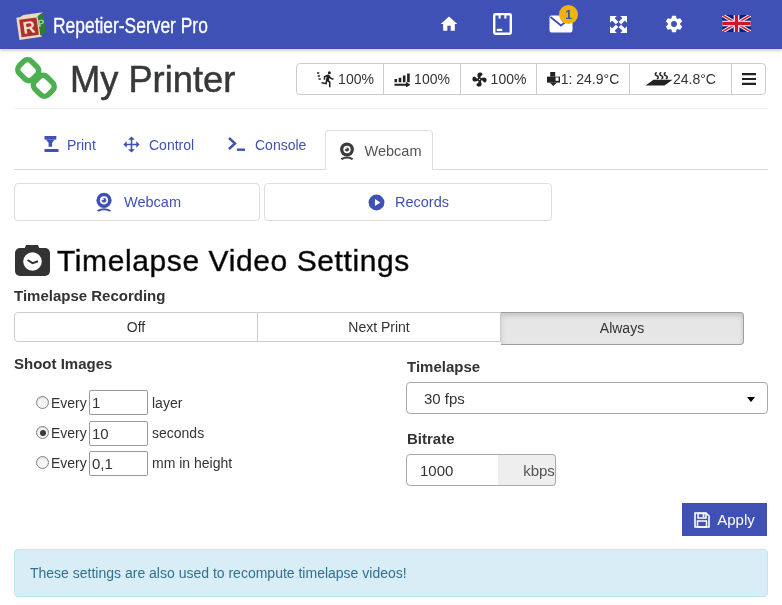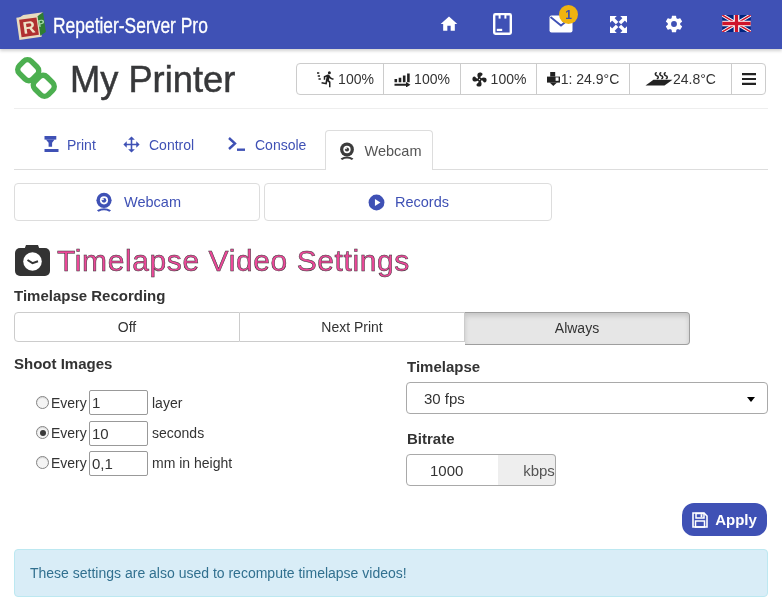--- a/index.html
+++ b/index.html
@@ -36,26 +36,26 @@
 
   
   .subbtn { position:absolute; top:183px; height:38px; background:#fff;
     border:1px solid #ddd; border-radius:4px; display:flex; align-items:center;
     justify-content:center; gap:9px; font-size:14.5px; color:#3f51b5; }
   #subbtn3 { position:absolute; top:183px; height:38px; background:#3f51b5;
     border:1px solid #3f51b5; border-radius:4px; display:flex; align-items:center;
     justify-content:center; gap:9px; font-size:14.5px; color:#fff; font-weight:600; }
 
   
-  #h2txt { position:absolute; left:57px; top:244px; font-size:30px; font-weight:500; color:#ec4899; letter-spacing:0.6px;text-align:center; -webkit-text-stroke:0.5px #333; }
+  #h2txt { position:absolute; left:57px; top:244px; font-size:30px; font-weight:500; color:#000000; letter-spacing:0.6px;text-align:center; -webkit-text-stroke:0.5px #333; }
 
   .blabel { position:absolute; font-size:15px; font-weight:700; color:#333; }
 
   
-  #tlrec { position:absolute; left:14px; top:312px; width:676px; height:30px; display:flex; }
+  #tlrec { position:absolute; left:14px; top:312px; width:730px; height:30px; display:flex; }
   .tcell { flex:1; border:1px solid #ccc; border-left-width:0; background:#fff;
     display:flex; align-items:center; justify-content:center; font-size:14px; color:#333; }
   .tcell:first-child { border-left-width:1px; border-radius:4px 0 0 4px; }
   .tcell:last-child { border-radius:0 4px 4px 0; }
   .tcell.active { background:#e6e6e6; border-color:#9e9e9e; box-shadow:inset 0 3px 5px rgba(0,0,0,0.14); height:32.5px; }
 
   
   .radio { position:absolute; width:13px; height:13px; border:1px solid #848484;
     border-radius:50%; background:#f4f4f4; box-shadow:inset 0 1px 1px rgba(0,0,0,0.12); }
   .radio.sel::after { content:""; position:absolute; left:2.5px; top:2.5px; width:6px; height:6px;
@@ -69,28 +69,28 @@
   #framesel { position:absolute; left:406px; top:382px; width:362px; height:32px;
     border:1px solid #a9a9a9; border-radius:4px; background:#fff; display:flex;
     align-items:center; font-size:15px; color:#333; padding-left:17px; }
   #framesel .caret { position:absolute; right:12px; top:14px; width:0; height:0;
     border-left:4px solid transparent; border-right:4px solid transparent;
     border-top:5px solid #000; }
 
   
   #bitinput { position:absolute; left:406px; top:454px; width:93px; height:32px;
     border:1px solid #a9a9a9; border-radius:4px 0 0 4px; background:#fff; display:flex;
-    align-items:center; font-size:15px; color:#333; padding-left:23px; }
+    align-items:center; font-size:15px; color:#333; padding-left:13px; }
   #bitaddon { position:absolute; left:498px; top:454px; width:58px; height:32px;
     border:1px solid #a9a9a9; border-left:none; border-radius:0 4px 4px 0; background:#eee;
     display:flex; align-items:center; justify-content:center; font-size:15px; color:#555;padding-left:25px; }
 
   #apply { position:absolute; left:682px; top:503px; width:85px; height:33px;
-    background:#3f51b5; border-radius:12px; display:flex; align-items:center;
-    justify-content:center; gap:7px; color:#fff; font-size:15px;font-weight:bold; }
+    background:#3f51b5; border-radius:0; display:flex; align-items:center;
+    justify-content:center; gap:7px; color:#fff; font-size:15px; }
 
   #info { position:absolute; left:14px; top:549px; width:754px; height:48px;
     background:#d9edf7; border:1px solid #bce8f1; border-radius:4px; color:#31708f;
     font-size:14px; display:flex; align-items:center; padding-left:15px; }
 </style>
 </head>
 <body>
 <div id="page">
 
   <div id="navbar">

